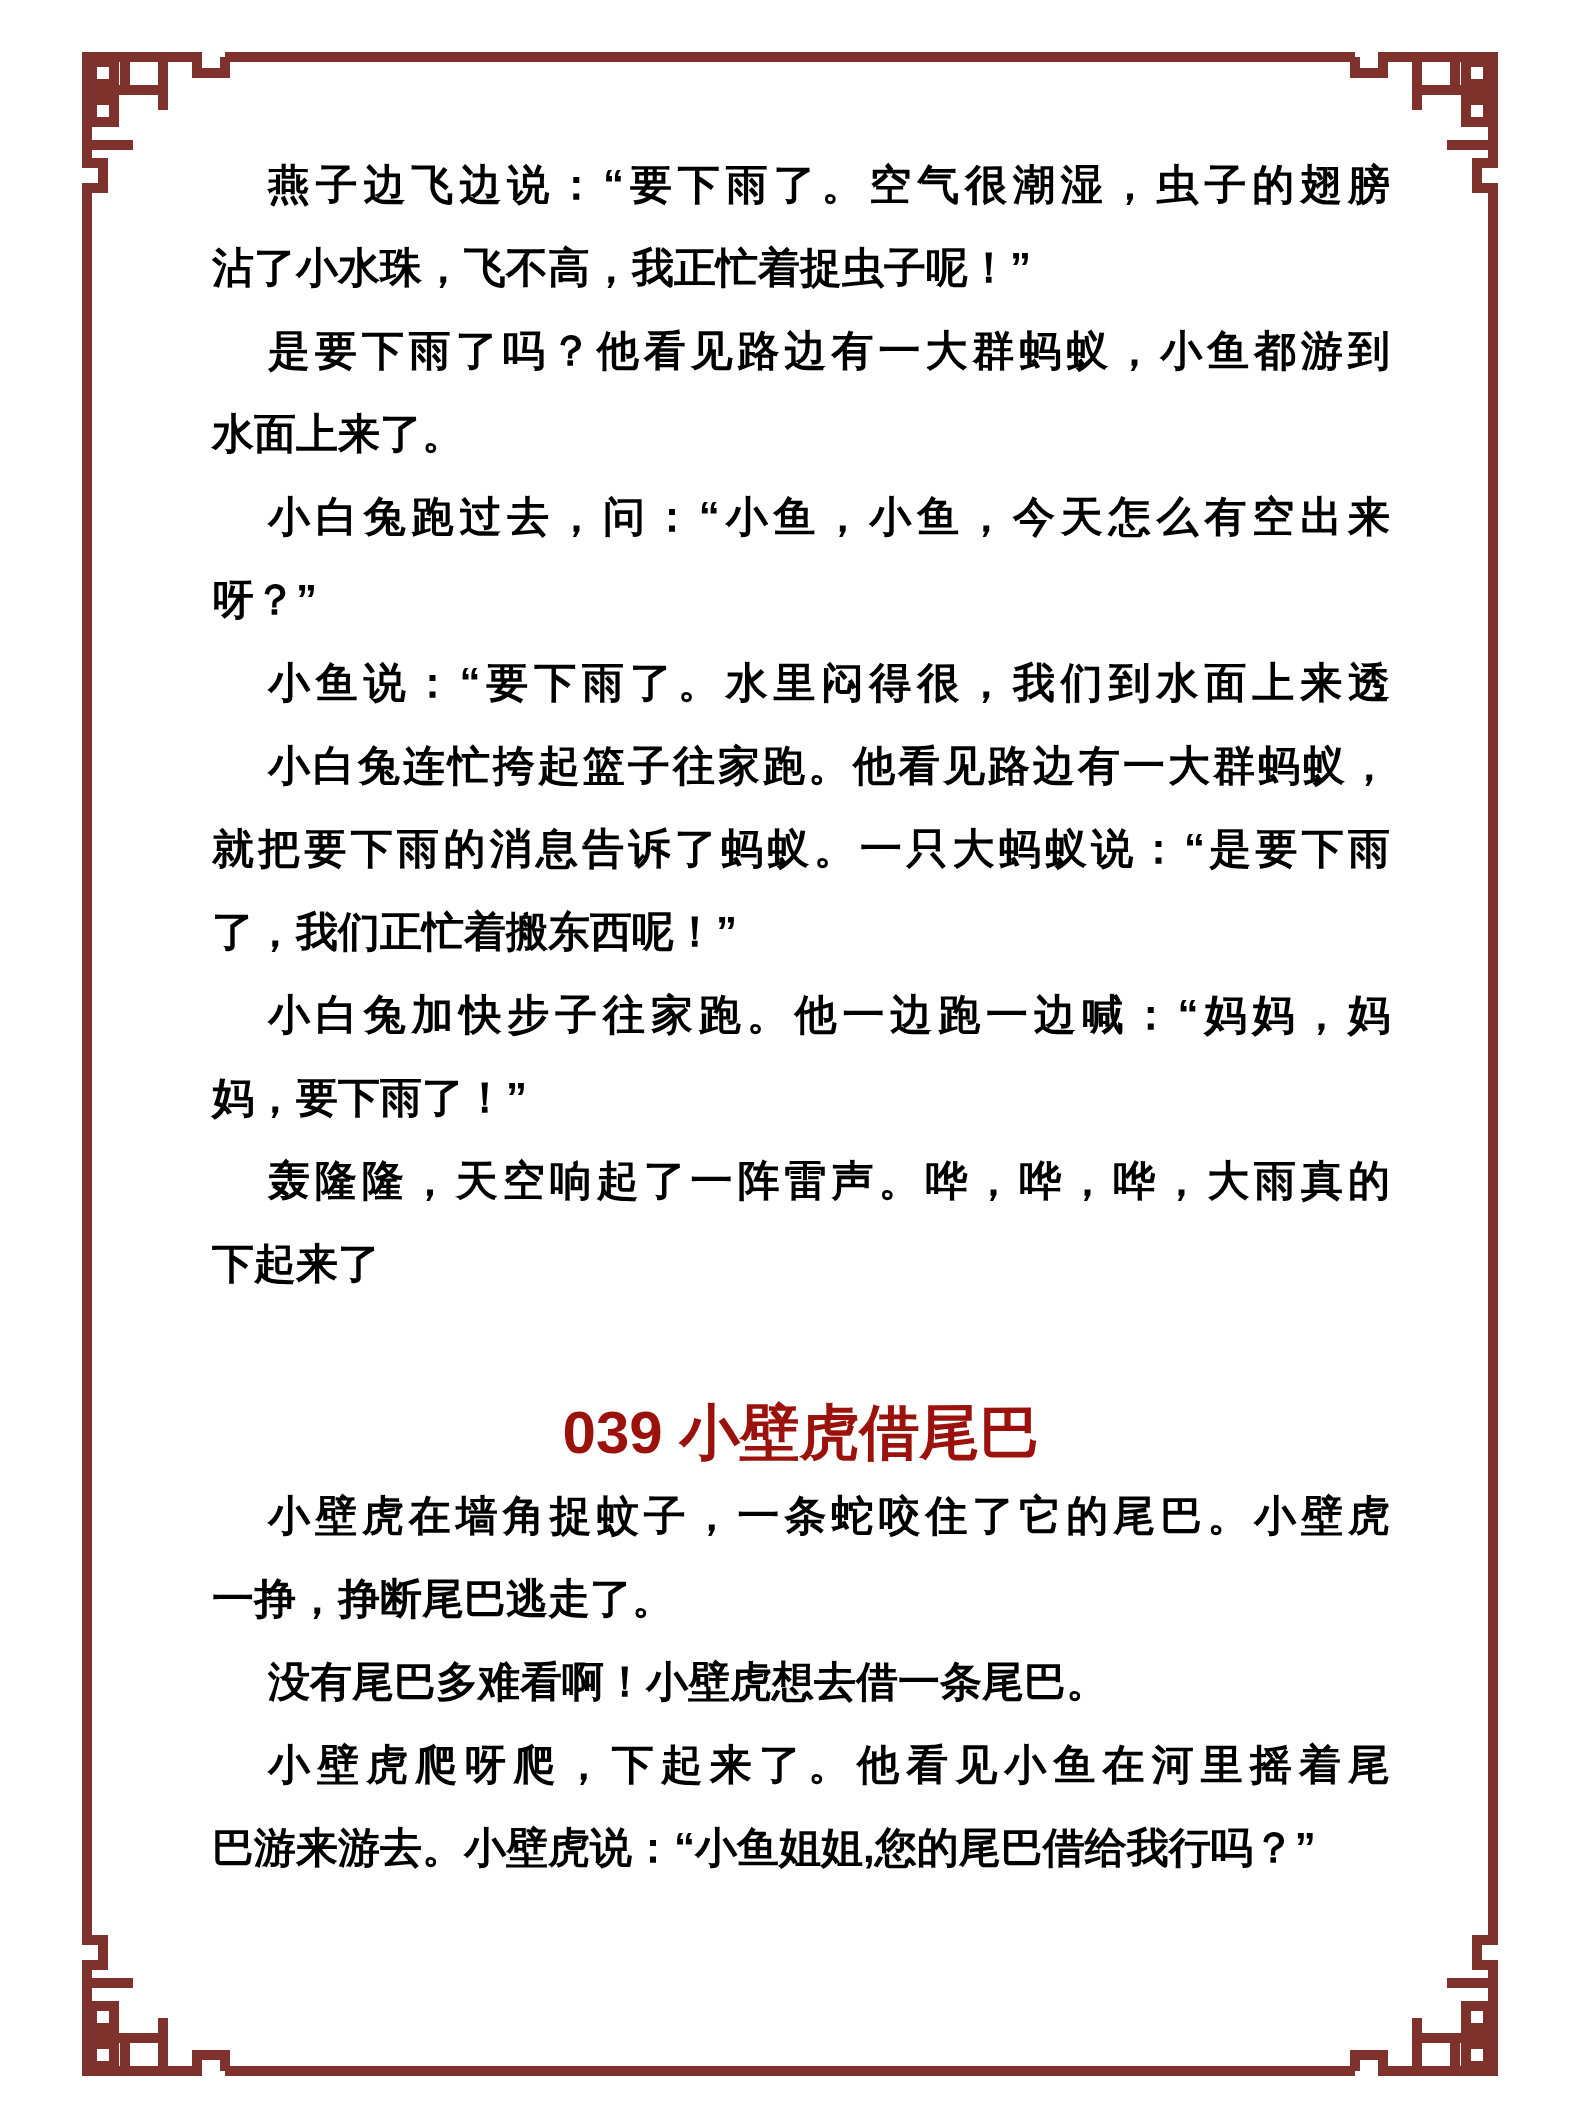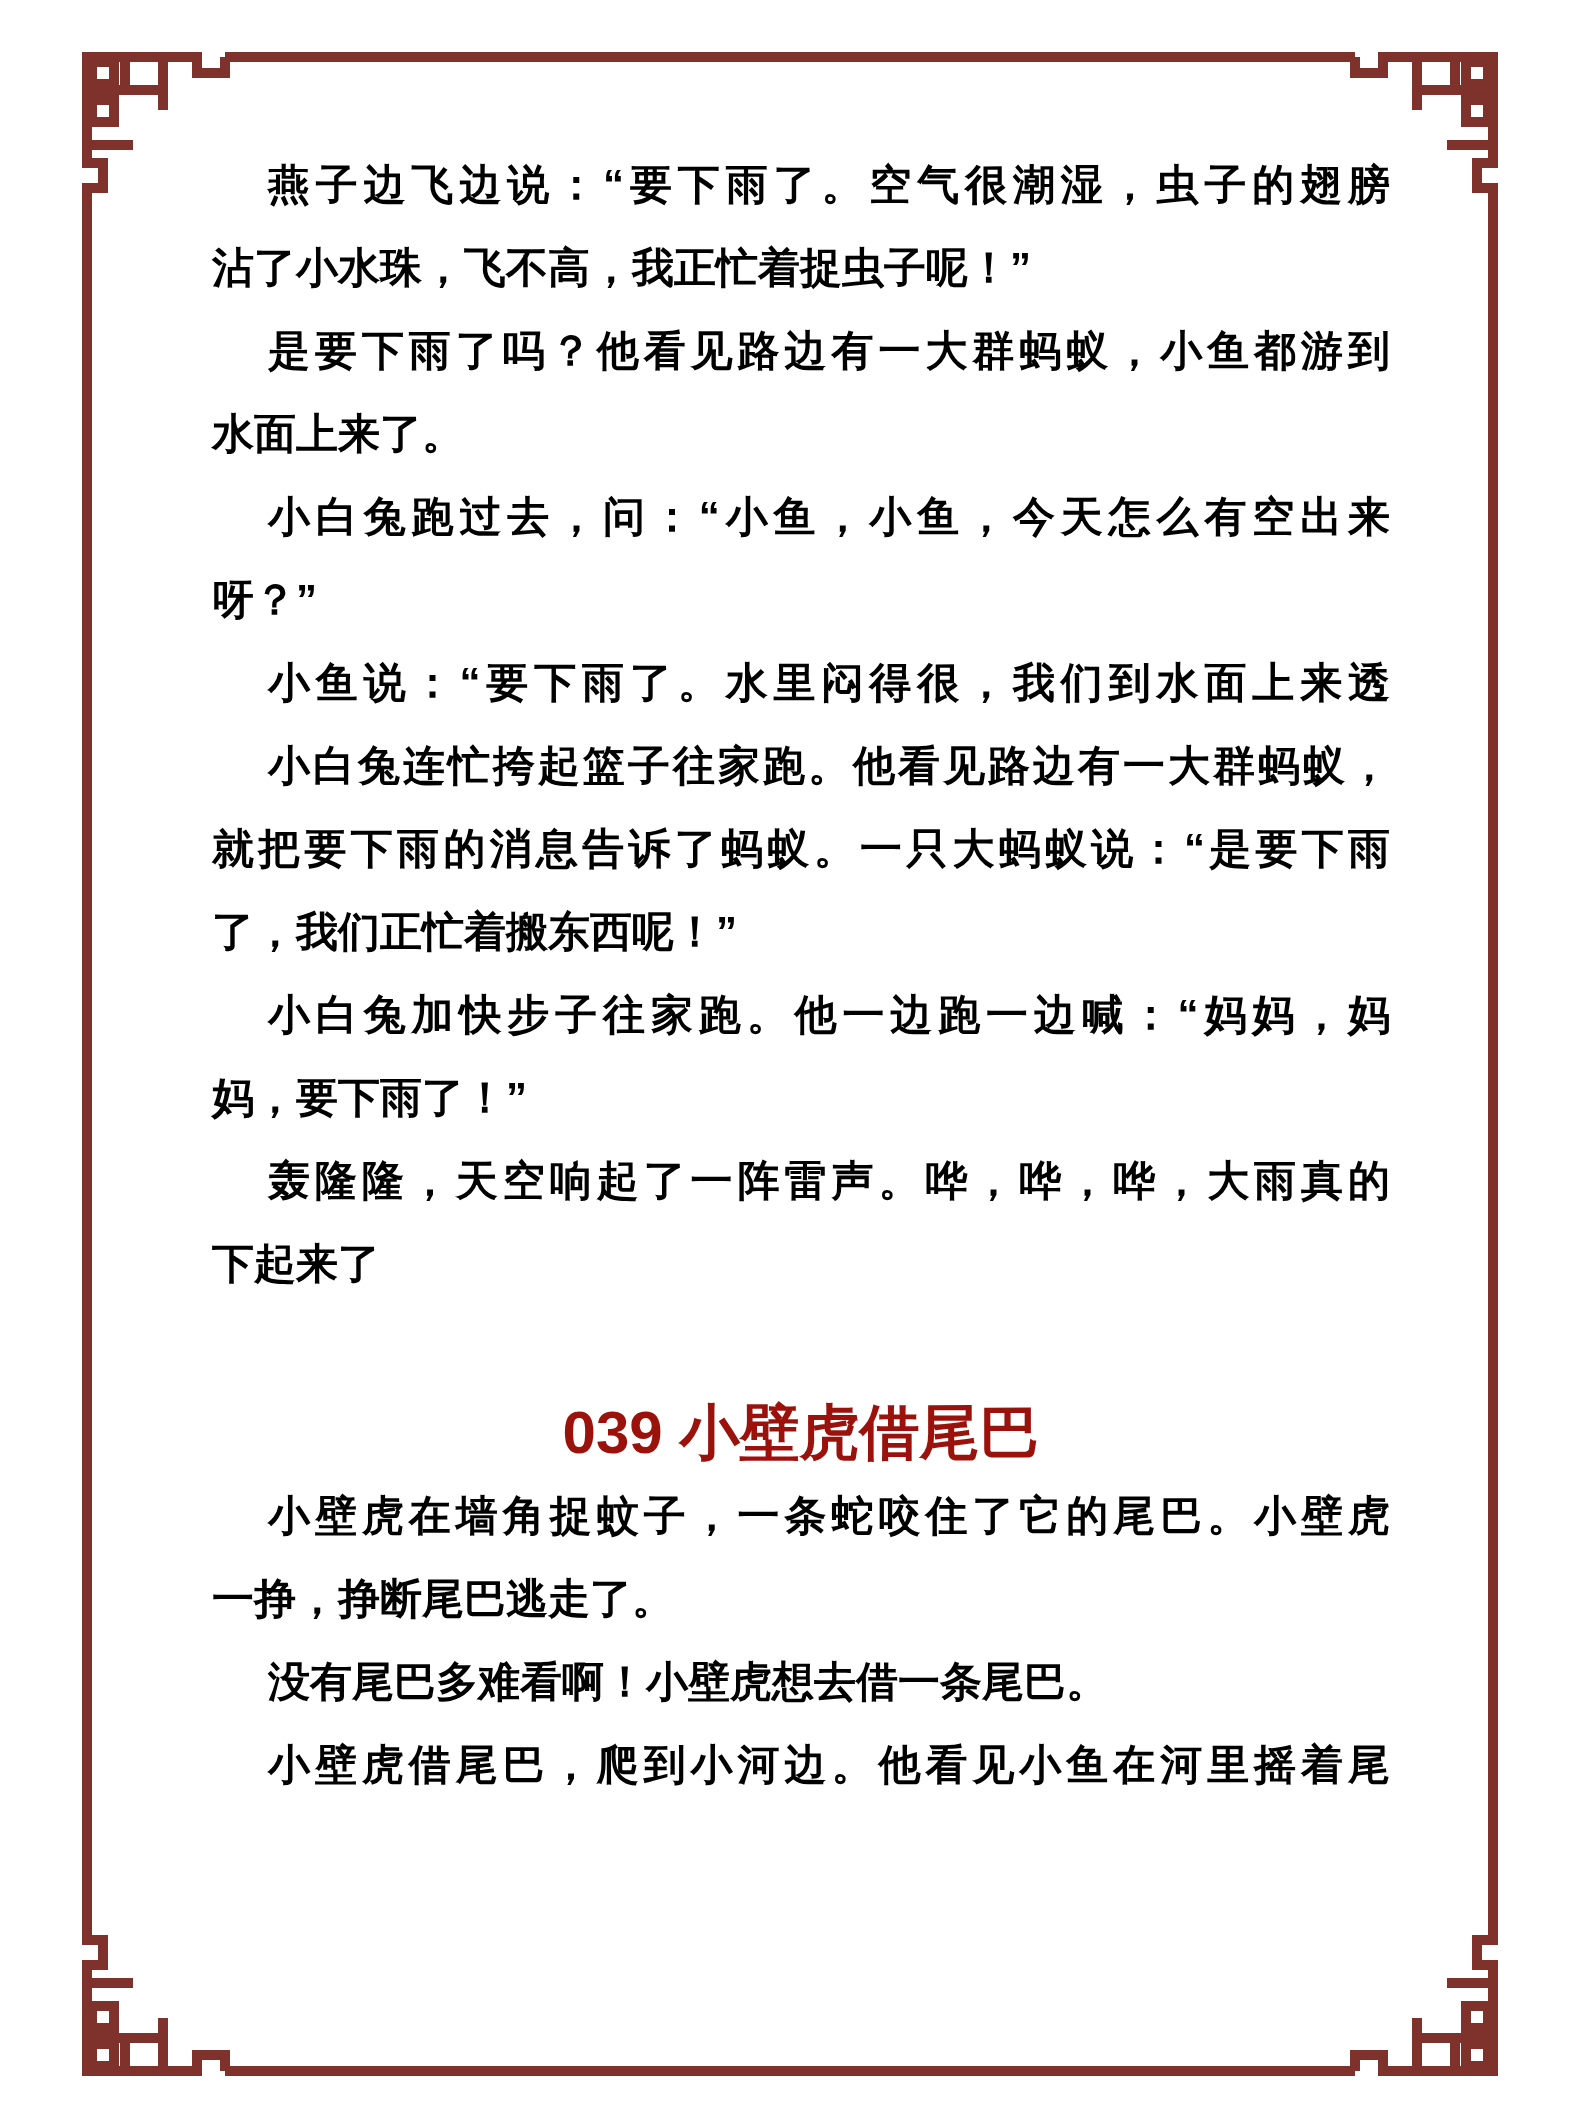--- a/index.html
+++ b/index.html
@@ -104,17 +104,18 @@
         <div class="line first fill">轰隆隆，天空响起了一阵雷声。哗，哗，哗，大雨真的</div>
         <div class="line">下起来了</div>
       </div>
 
     <h2 class="story-title">039 小壁虎借尾巴</h2>
 
     <div id="story-gecko" class="story">
         <div class="line first fill">小壁虎在墙角捉蚊子，一条蛇咬住了它的尾巴。小壁虎</div>
         <div class="line">一挣，挣断尾巴逃走了。</div>
         <div class="line first">没有尾巴多难看啊！小壁虎想去借一条尾巴。</div>
-        <div class="line first fill">小壁虎借尾巴，爬到小河边。他看见小鱼在河里摇着尾</div>
+        <div class="line first fill">小壁虎爬呀爬，下起来了。他看见小鱼在河里摇着尾</div>
+        <div class="line">巴游来游去。小壁虎说：“小鱼姐姐,您的尾巴借给我行吗？”</div>
       </div>
   </div>
 
 </div>
 
 </body></html>

